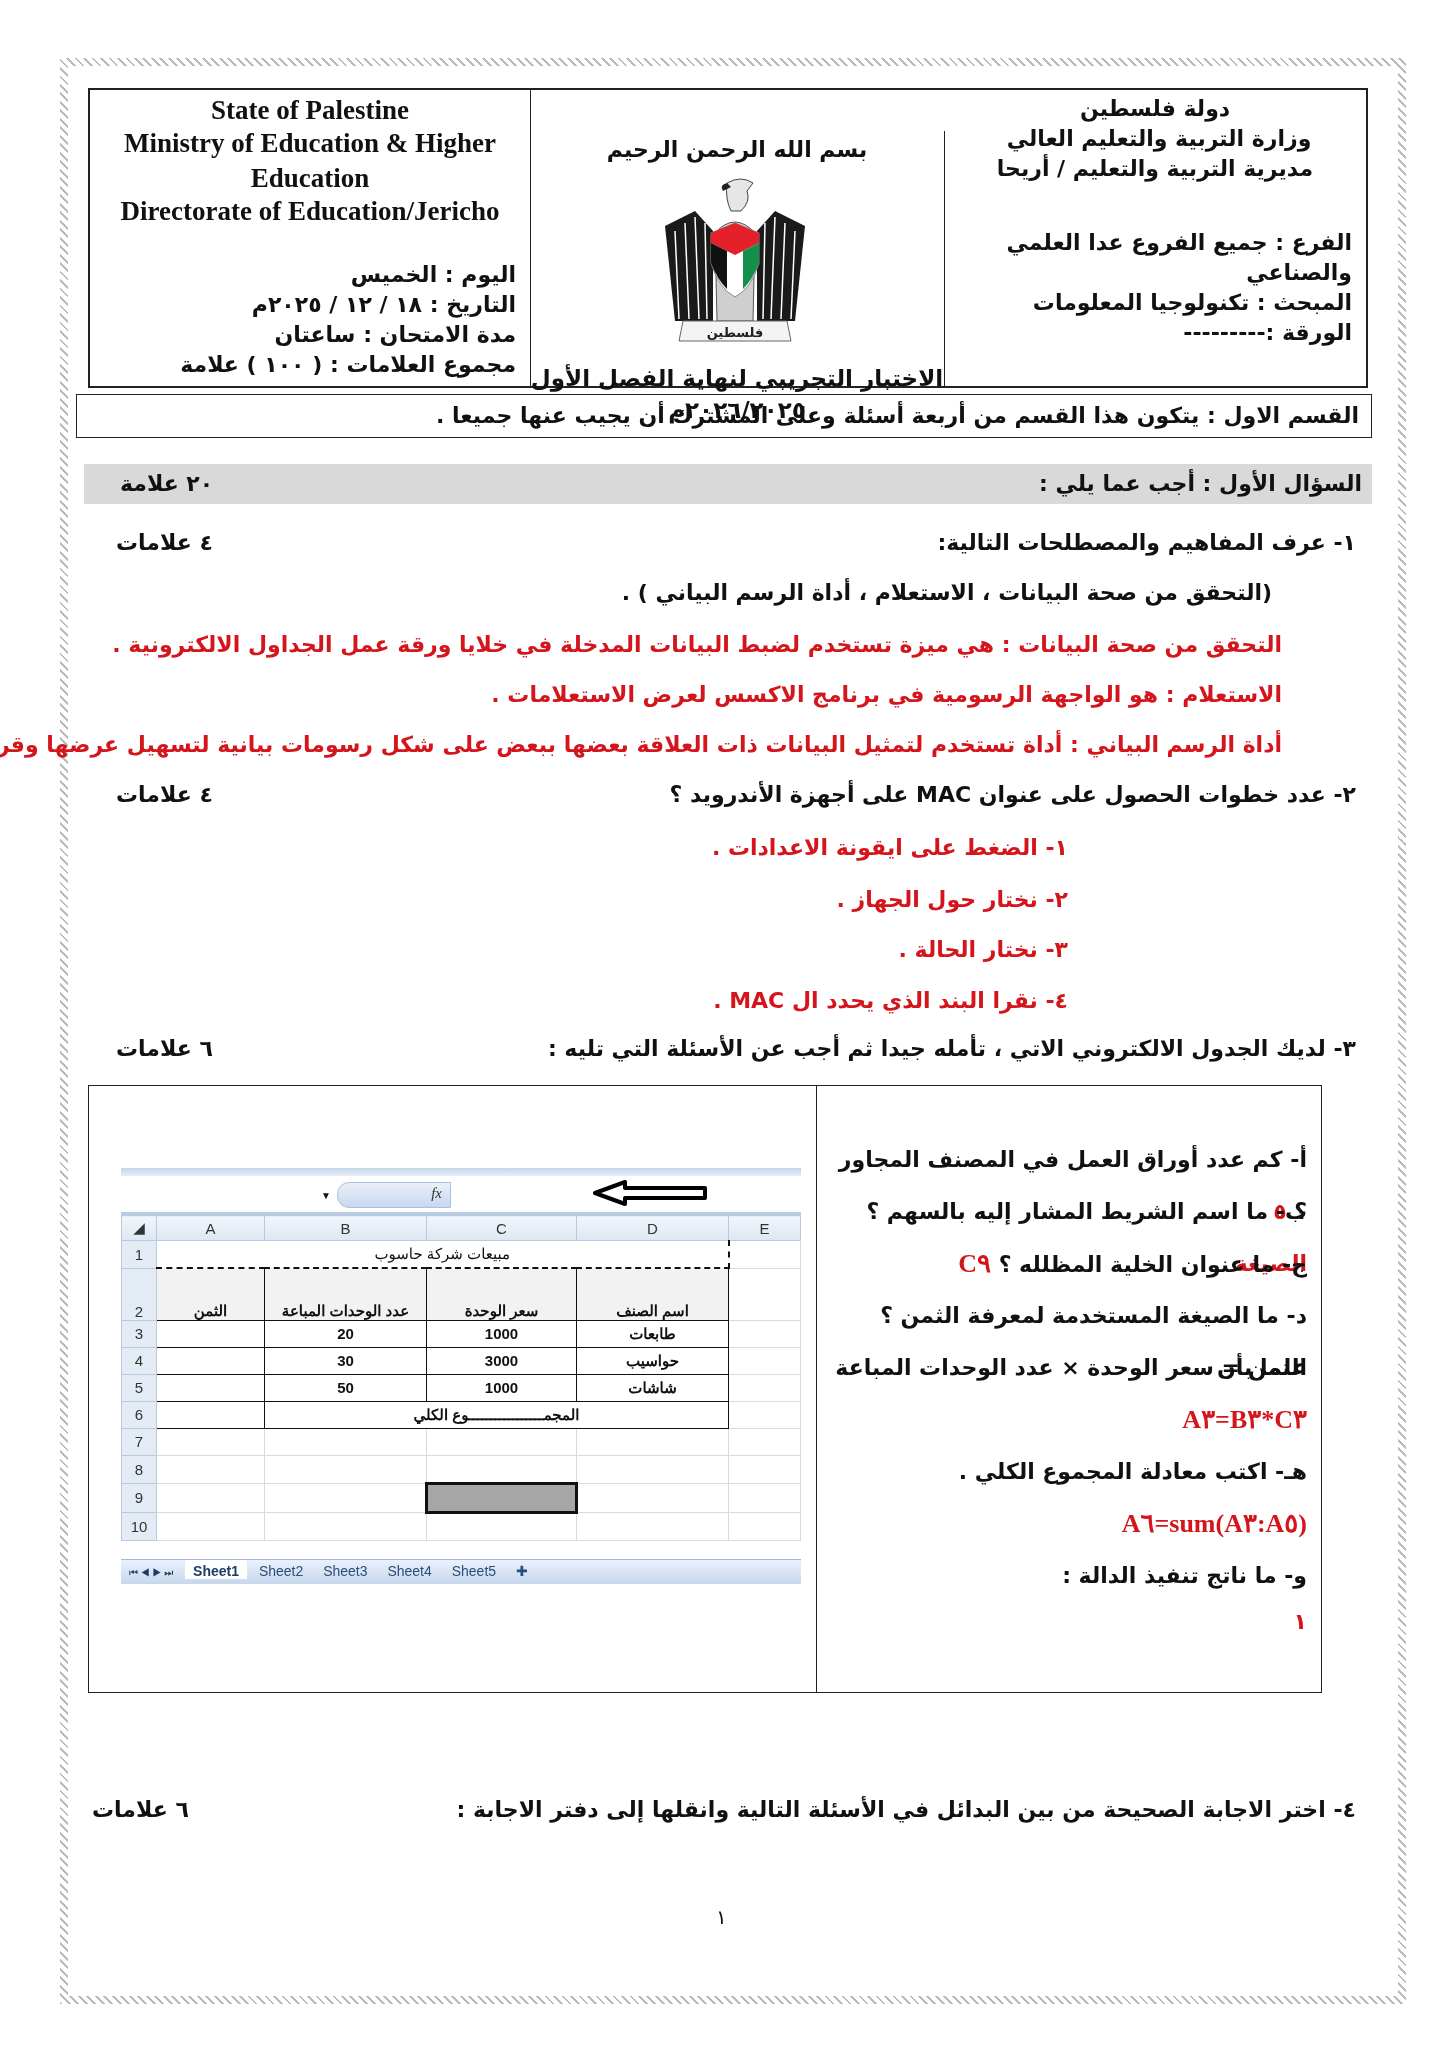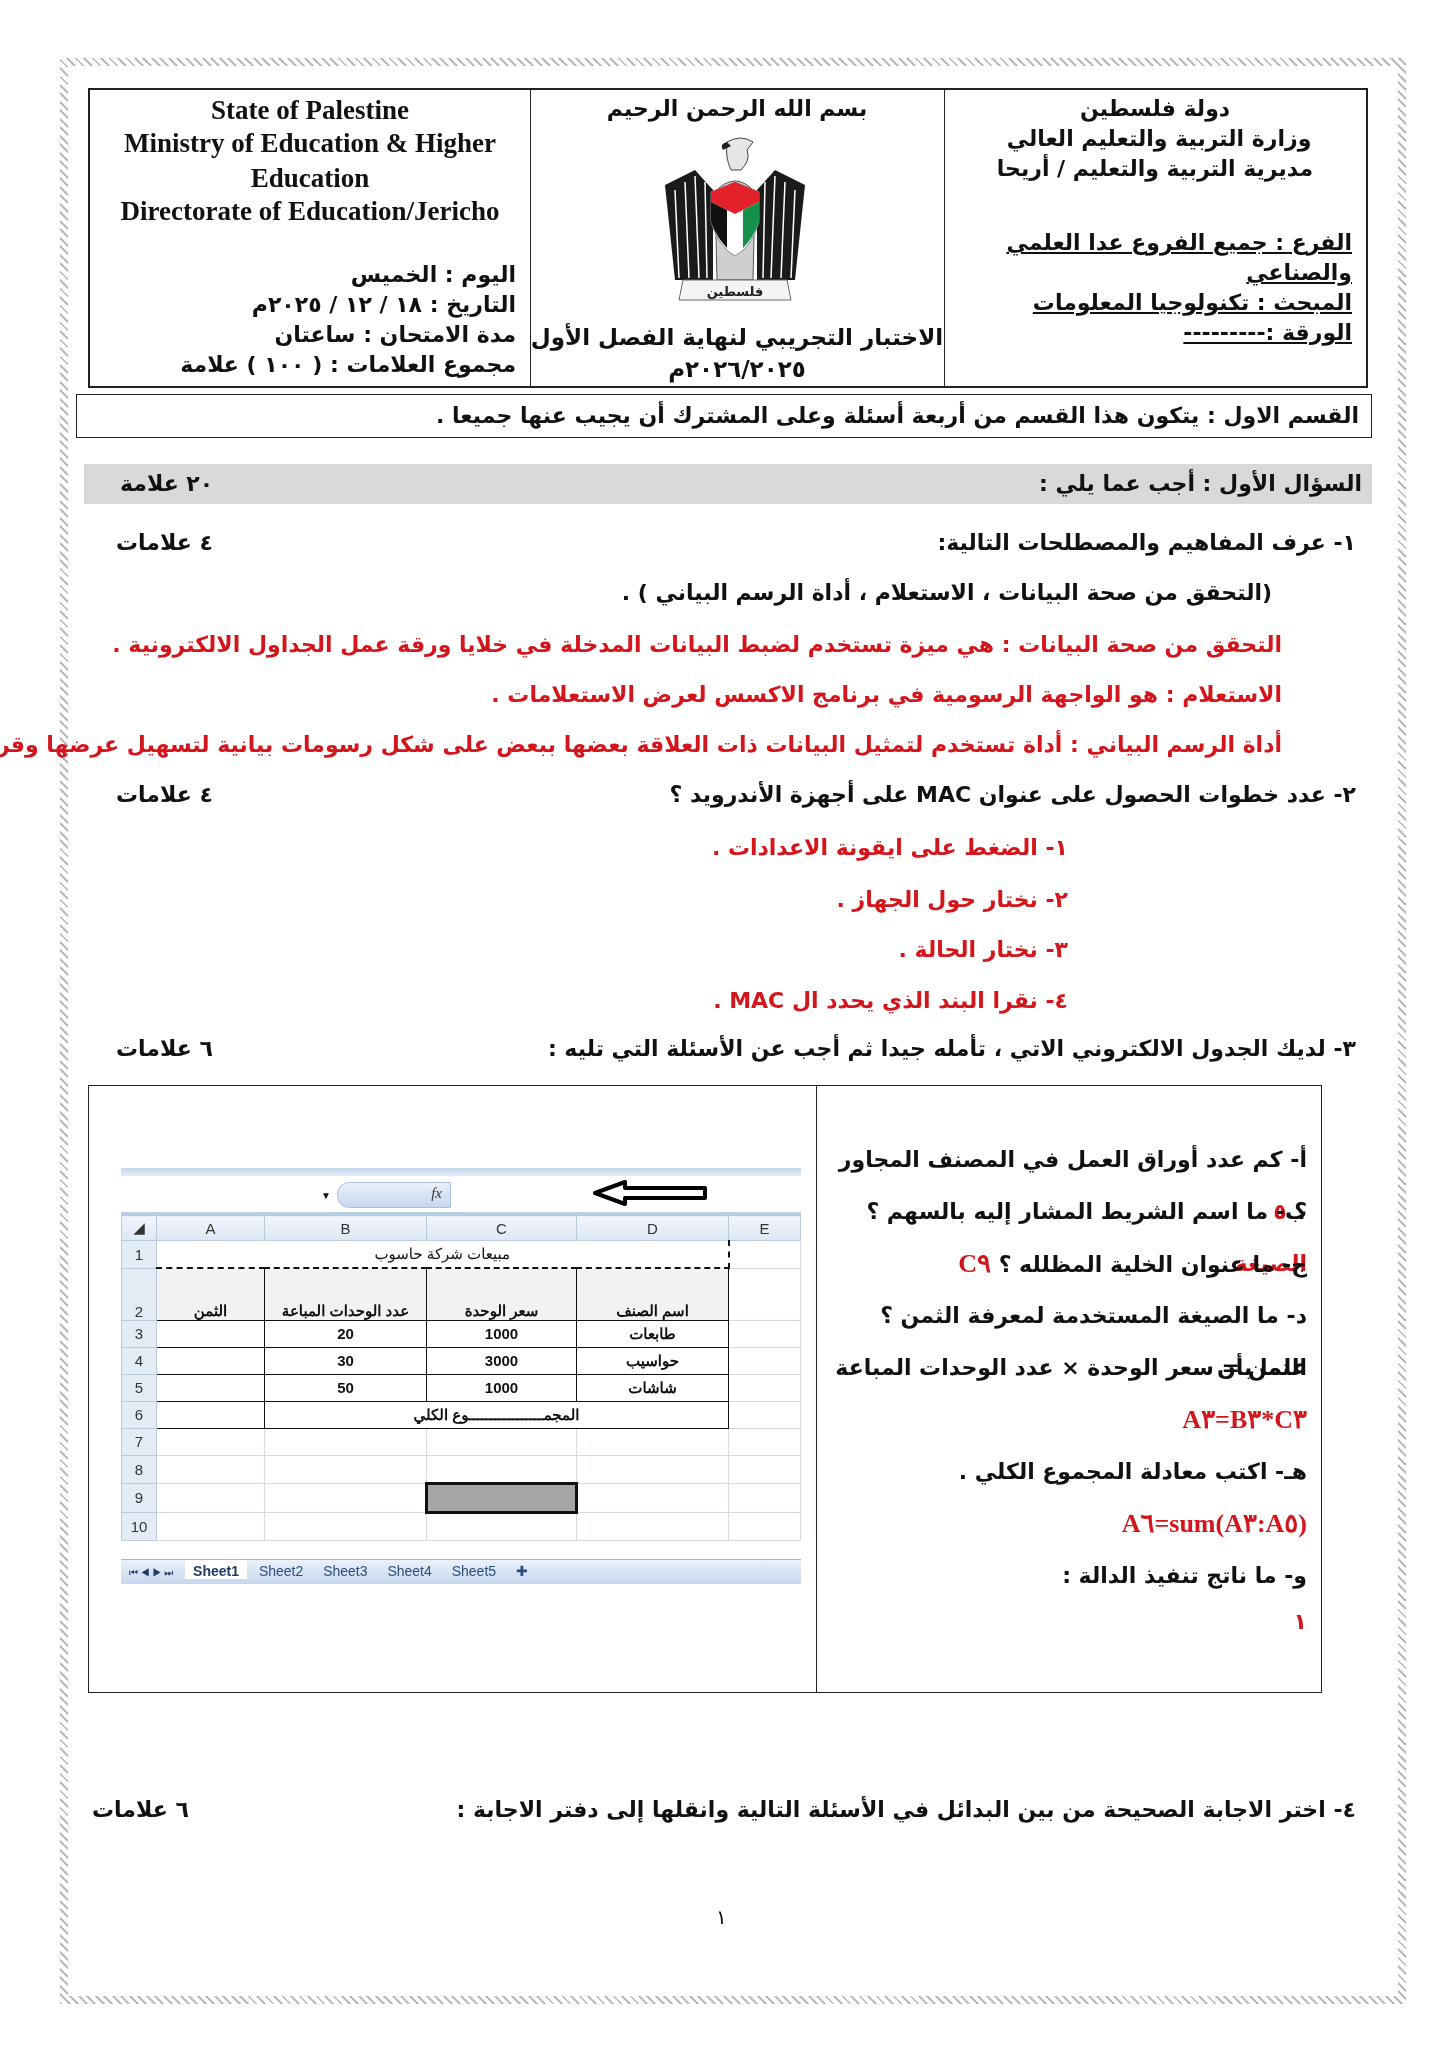--- a/index.html
+++ b/index.html
@@ -10,21 +10,21 @@
     border:8px solid transparent;
     border-image: repeating-linear-gradient(45deg,#bbb 0 2px,#fff 2px 6px) 8;
   }
   .rtl { direction:rtl; text-align:right; }
   .serif { font-family:"Liberation Serif","DejaVu Serif",serif; }
   .red { color:#d4161c; }
   
   .hdr { left:88px; top:88px; width:1280px; height:300px; border:2px solid #222; box-sizing:border-box; }
   .hdr-col { position:absolute; top:0; bottom:0; }
   .hdr-col.left { left:0; width:440px; border-right:1.5px solid #222; }
-  .hdr-col.mid { left:440px; width:414px; border-right:1.5px solid #222; }
+  .hdr-col.mid { left:440px; width:414px; border-right:1.5px solid #222;margin-top:41px; }
   .hdr-col.right { left:854px; right:0; }
   .en-title { text-align:center; font-family:"Liberation Serif","DejaVu Serif",serif; font-weight:bold; font-size:27px; line-height:33px; margin-top:4px; }
   .ar-line { font-weight:bold; font-size:22px; line-height:30px; }
   .emblem { position:absolute; left:125px; top:40px; width:160px; height:180px; }
   .section-box { left:76px; top:394px; width:1296px; height:44px; border:1.5px solid #222; box-sizing:border-box;
     font-size:22px; font-weight:bold; line-height:42px; padding-right:12px; }
   .q-bar { left:84px; top:464px; width:1288px; height:40px; background:#d9d9d9;
     font-size:22px; font-weight:bold; line-height:40px; }
   .line { position:absolute; font-size:22px; font-weight:bold; white-space:nowrap; }
   .marks { position:absolute; font-size:22px; font-weight:bold; direction:rtl; }
@@ -99,21 +99,21 @@
       <path d="M28 150 L132 150 L136 170 L24 170 Z" fill="#f4f4f4" stroke="#666"></path>
       <text x="80" y="166" text-anchor="middle" font-size="13" font-weight="bold" fill="#222" font-family="DejaVu Sans, sans-serif">فلسطين</text>
     </svg>
     <div class="ar-line rtl" style="position:absolute; left:0; right:0; top:232px; text-align:center; font-size:23px;">الاختبار التجريبي لنهاية الفصل الأول</div>
     <div class="ar-line rtl" style="position:absolute; left:0; right:0; top:264px; text-align:center; font-size:23px;">٢٠٢٦/٢٠٢٥م</div>
   </div>
   <div class="hdr-col right rtl">
     <div class="ar-line" style="text-align:center; margin-top:4px;">دولة فلسطين</div>
     <div class="ar-line" style="text-align:center;padding-left:8px;">وزارة التربية والتعليم العالي</div>
     <div class="ar-line" style="text-align:center;">مديرية التربية والتعليم / أريحا</div>
-    <div style="position:absolute; right:14px; left:10px; top:138px;text-decoration:underline;">
+    <div style="position:absolute; right:14px; left:10px; top:138px;">
       <div class="ar-line">الفرع : جميع الفروع عدا العلمي</div>
       <div class="ar-line">والصناعي</div>
       <div class="ar-line">المبحث : تكنولوجيا المعلومات</div>
       <div class="ar-line">الورقة :---------</div>
     </div>
   </div>
 </div>
 
 <div class="abs section-box rtl">القسم الاول : يتكون هذا القسم من أربعة أسئلة وعلى المشترك أن يجيب عنها جميعا .</div>
 

